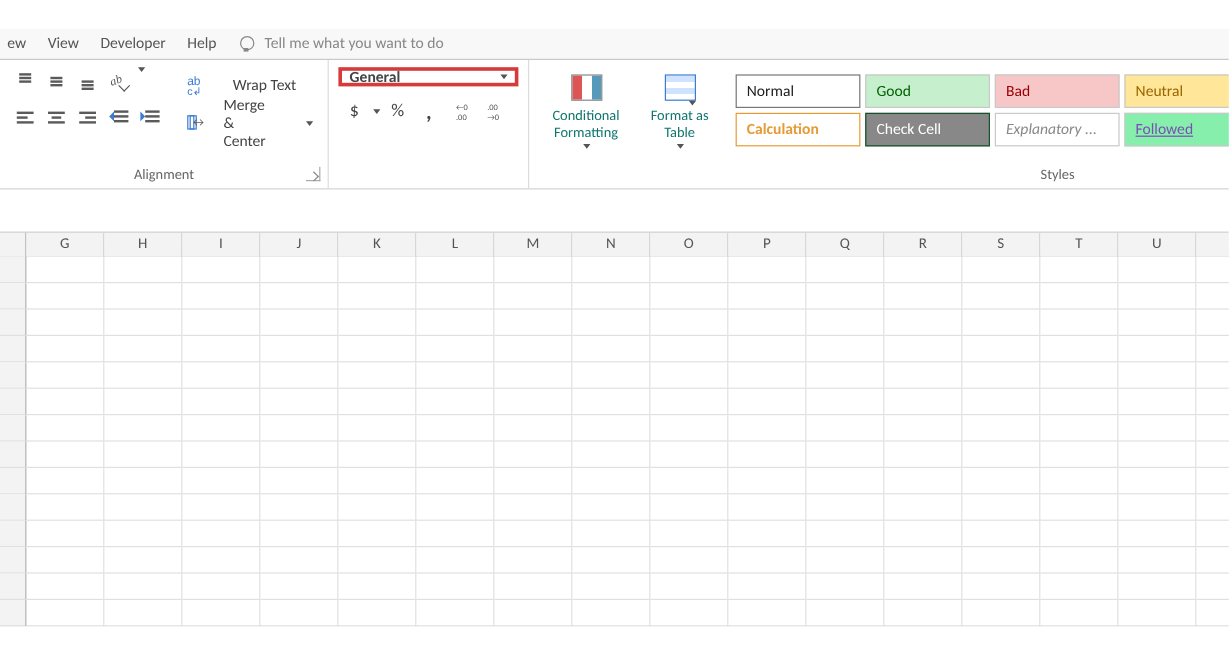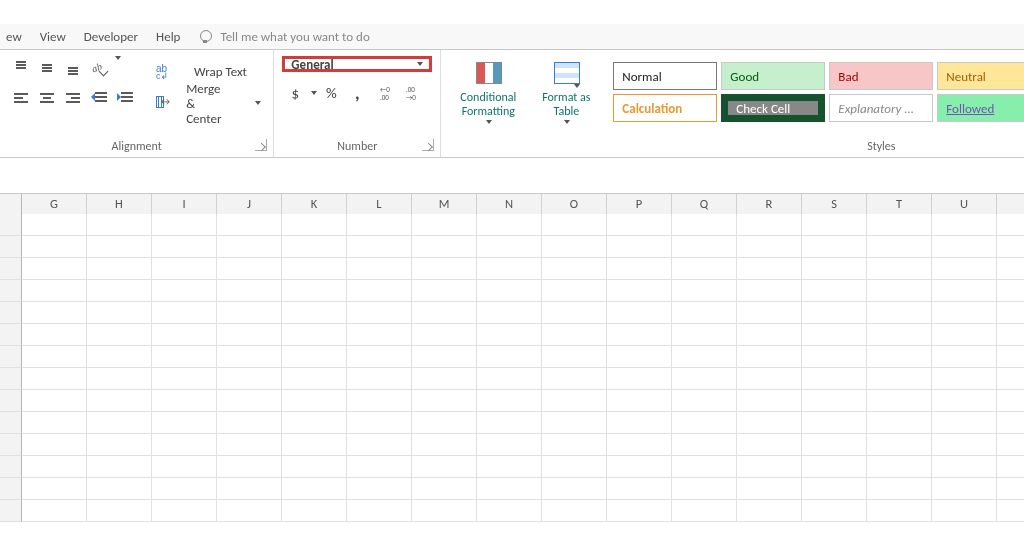--- a/index.html
+++ b/index.html
@@ -172,21 +172,21 @@
     border:1px solid #c9c9c9;
     display:flex; align-items:center; padding:0 8px;
     font-size:13px;
     overflow:hidden; white-space:nowrap;
   }
   .sc-normal { background:#fff; border:1px solid #777; color:#222; }
   .sc-bad    { background:#f7c7c7; color:#9c0006; }
   .sc-good   { background:#c6efce; color:#006100; }
   .sc-neutral{ background:#ffe699; color:#9c6500; }
   .sc-calc   { background:#fff; border:1px solid #e69b35; color:#e69b35; font-weight:600;}
-  .sc-check  { background:#888; color:#fff; border:7px solid #14532d;}
+  .sc-check  { background:#888; color:#fff; border:1px solid #14532d;}
   .sc-explan { background:#fff; color:#888; font-style:italic;}
   .sc-follow { background:#86efac; color:#7a4fb3; text-decoration:underline;}
 
   
   .fbar { height:36px; border-bottom:1px solid #c9c9c9; background:#fff; }
 
   
   .sheet { position:relative; }
   .colheaders {
     display:grid;
@@ -345,24 +345,20 @@
             </svg>
         </span>
         <span class="glyph-btn small">
           <svg width="18" height="16">
               <text x="0" y="7" font-size="7" fill="#555">.00</text>
               <text x="0" y="15" font-size="7" fill="#555">→0</text>
             </svg>
         </span>
       </div>
     </div>
-    <div class="label">
-      <span>Number</span>
-      <span class="launcher"></span>
-    </div>
   </div>
 
   <div class="group" style="border-right:none; padding-right:0;">
     <div class="body">
       <div class="bigbtn">
         <span class="bigicon cf-icon"></span>
         <span>Conditional Formatting</span>
         <span class="caret-down" style="margin-top:2px;"></span>
       </div>
       <div class="bigbtn">

